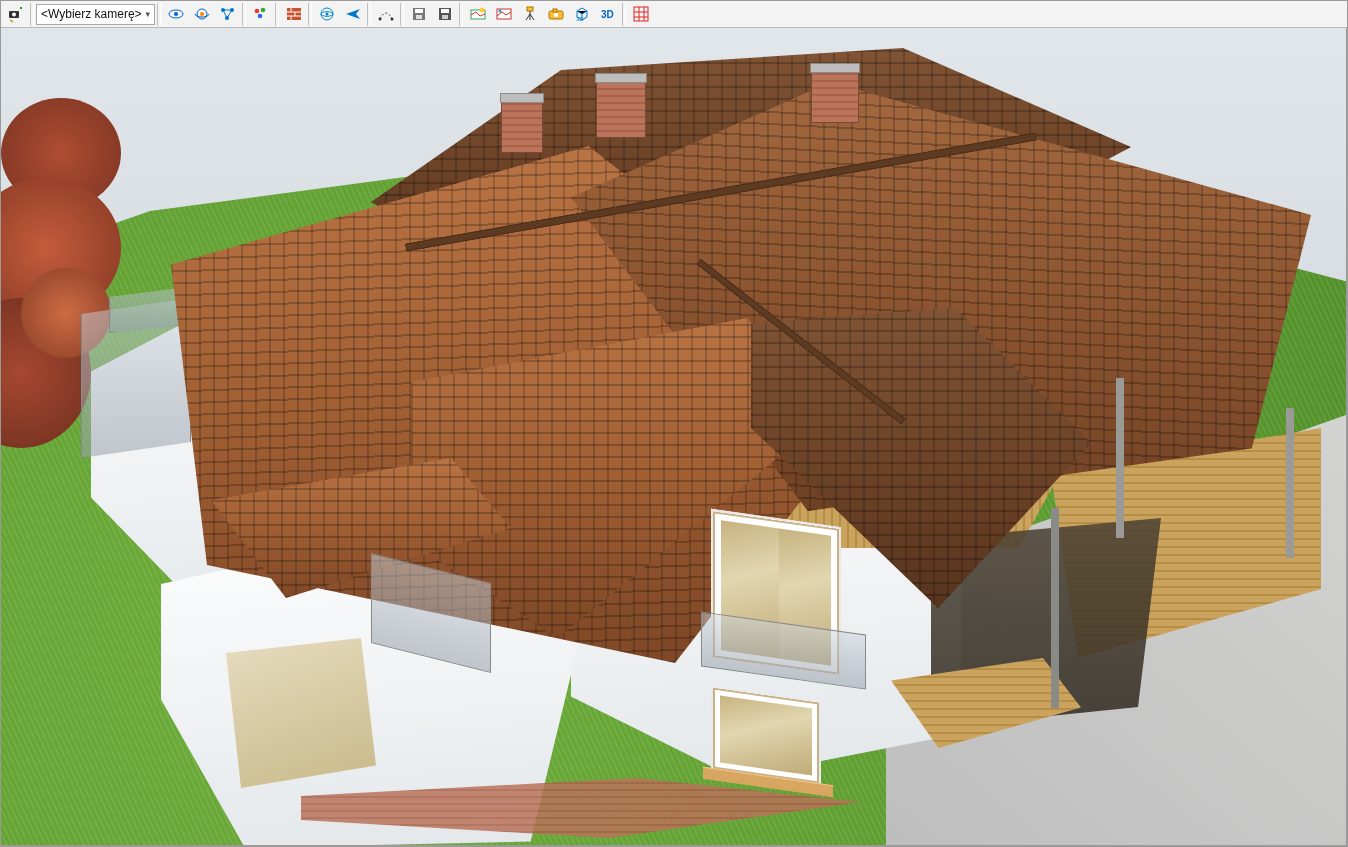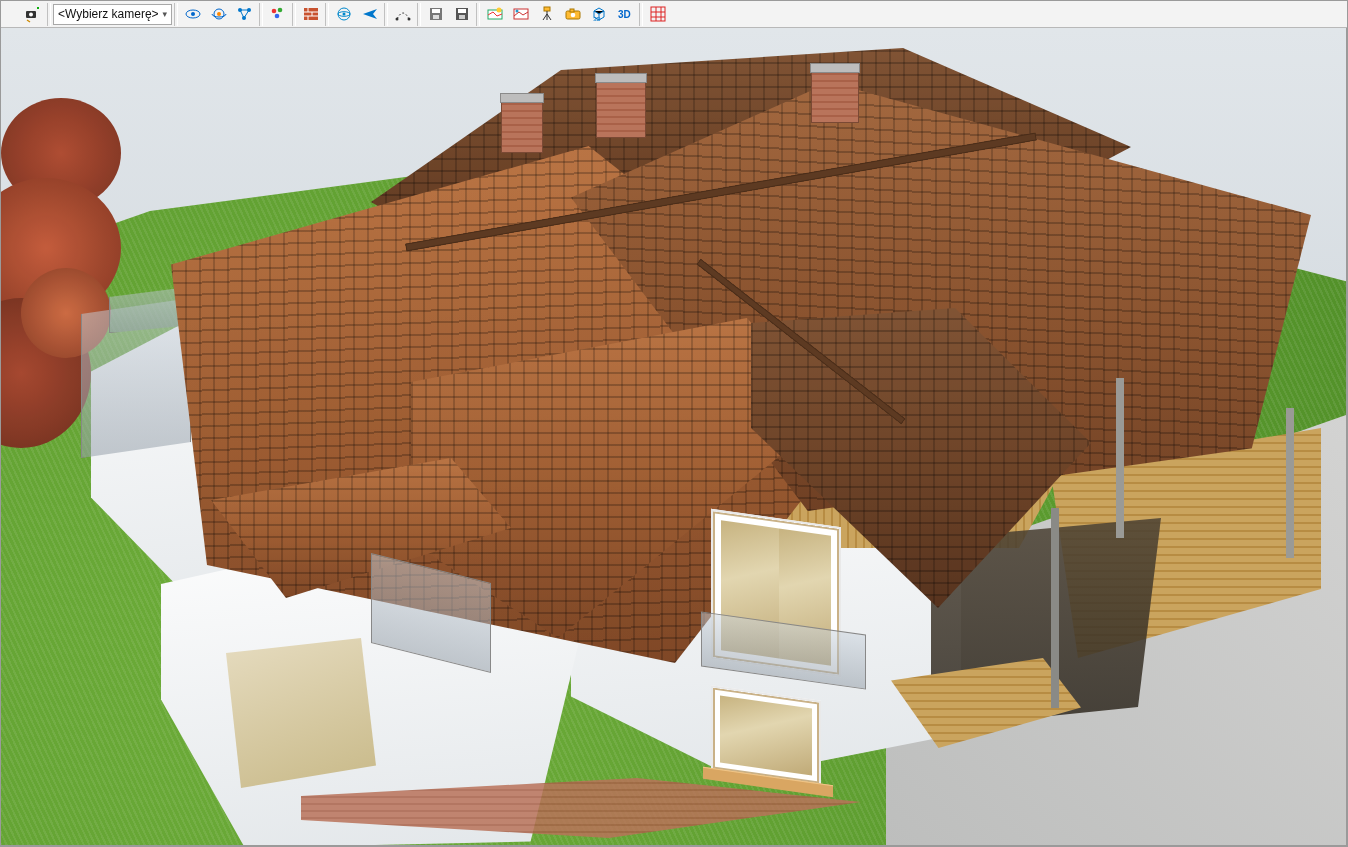--- a/index.html
+++ b/index.html
@@ -3,21 +3,21 @@
 <meta charset="utf-8">
 <style>
   * { box-sizing: border-box; margin: 0; padding: 0; }
   html, body { width: 1348px; height: 847px; font-family: "Segoe UI", Tahoma, sans-serif; font-size: 12px; overflow: hidden; }
   .window { width: 100%; height: 100%; display: flex; flex-direction: column; border: 1px solid #9a9a9a; background: #fff; }
   .titlebar { height: 20px; background: linear-gradient(#e5e5e5,#d8d8d8); border-bottom: 1px solid #b0b0b0; display: flex; align-items: center; justify-content: center; position: relative; }
   .titlebar .title { color: #333; font-size: 12px; }
   .titlebar .controls { position: absolute; right: 4px; top: 2px; display: flex; gap: 4px; }
   .ctrl-btn { width: 14px; height: 14px; display: flex; align-items: center; justify-content: center; color: #555; cursor: default; }
   .ctrl-btn svg { width: 10px; height: 10px; }
-  .toolbar { height: 27px; background: #f3f3f3; border-bottom: 1px solid #b8b8b8; display: flex; align-items: center; padding: 0 19px; gap: 1px; }
+  .toolbar { height: 27px; background: #f3f3f3; border-bottom: 1px solid #b8b8b8; display: flex; align-items: center; padding: 0 2px; gap: 1px; }
   .btn { width: 25px; height: 29px; border: 1px solid transparent; display: flex; align-items: center; justify-content: center; cursor: default; position: relative; }
   .btn svg { width: 18px; height: 18px; }
   .sep { width: 4px; height: 23px; border-left: 1px solid #c0c0c0; border-right: 1px solid #fff; margin: 0 1px; }
   .camera-select { height: 21px; min-width: 106px; border: 1px solid #a8a8a8; background: #fff; display: flex; align-items: center; padding: 0 4px; font-size: 12px; color: #111; justify-content: space-between; gap: 4px; }
   .camera-select .chev { font-size: 9px; color: #555; }
   .viewport { flex: 1; position: relative; overflow: hidden; border-right: 1px solid #9a9a9a; border-bottom: 1px solid #9a9a9a; }
   .sky   { position:absolute; inset:0; background: linear-gradient(#e1e6ea 0%, #d7dde2 35%, #cfd6dc 60%); }
   
   .lawn { position:absolute; left:-200px; right:-200px; top:0; bottom:-200px;
           background:

